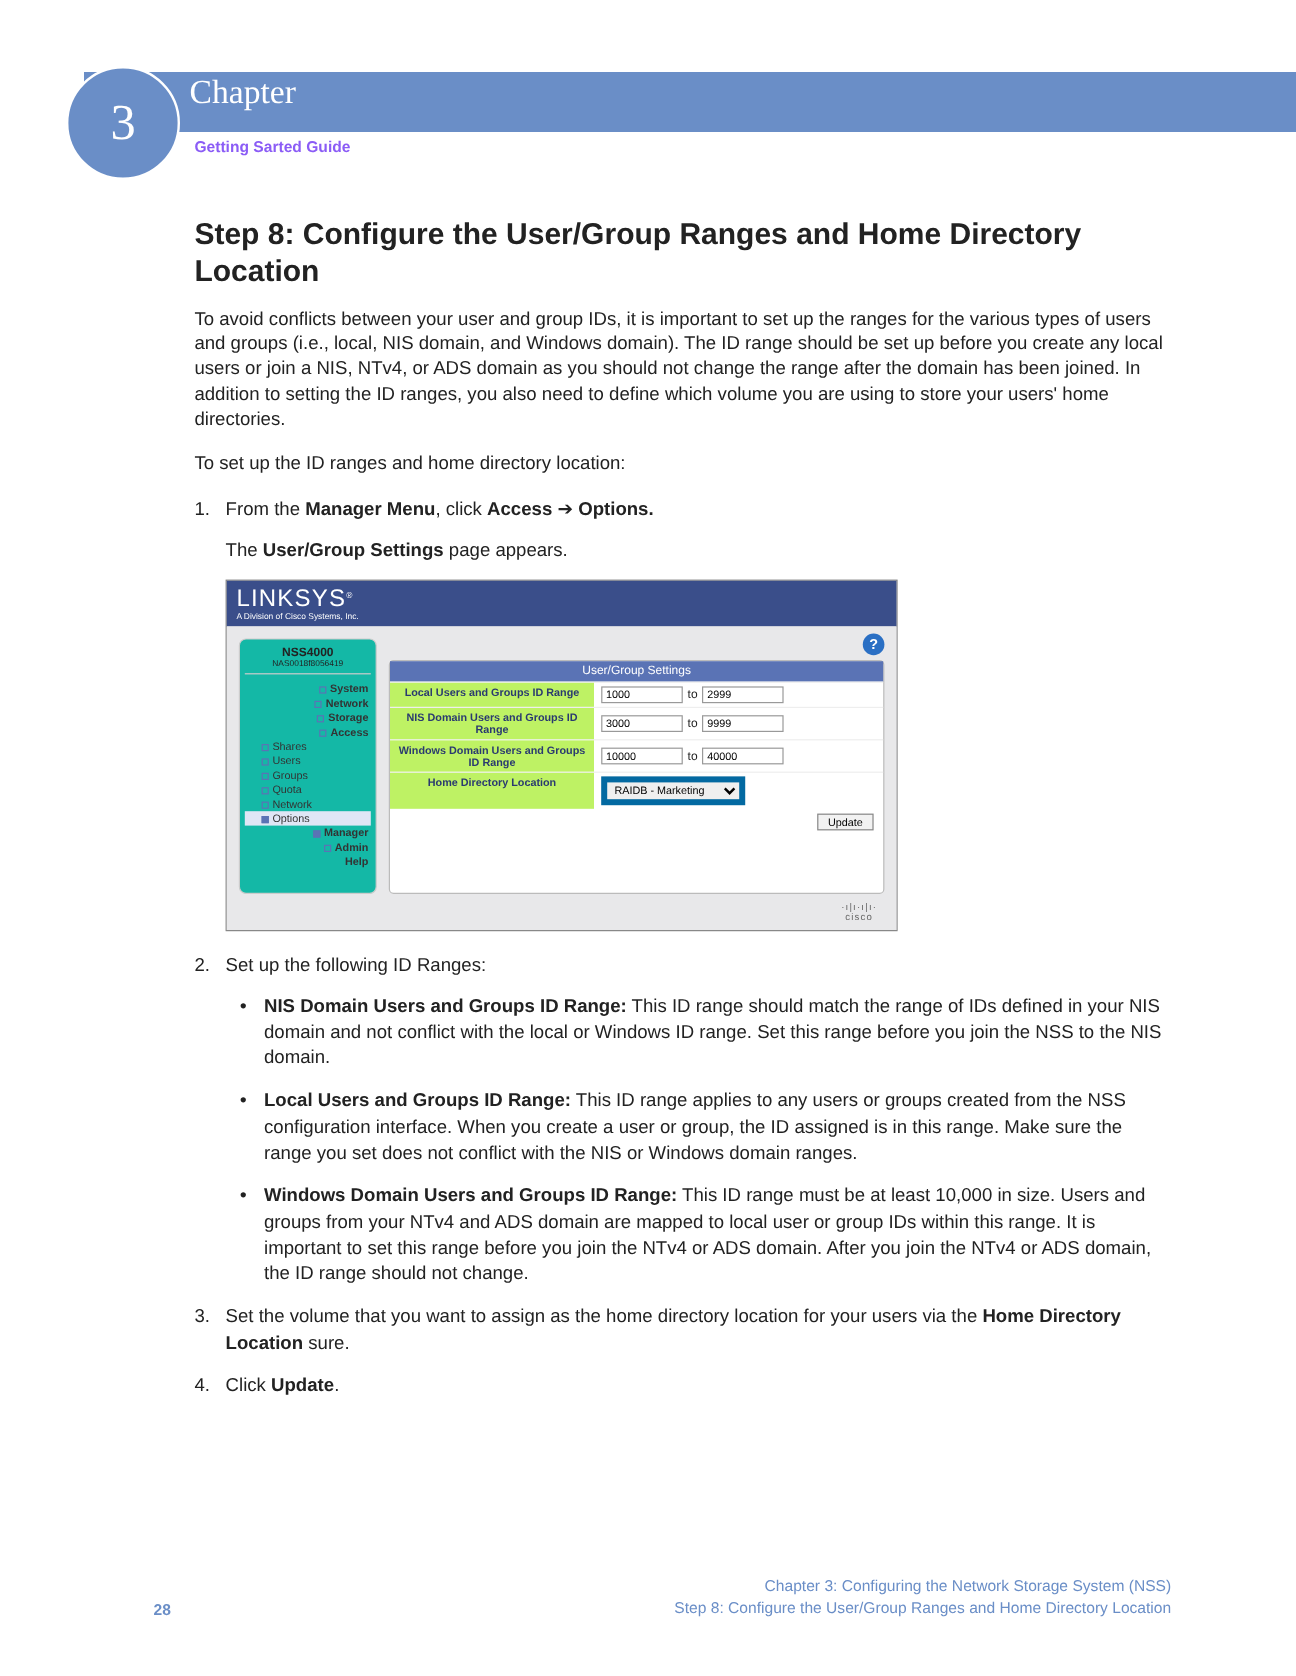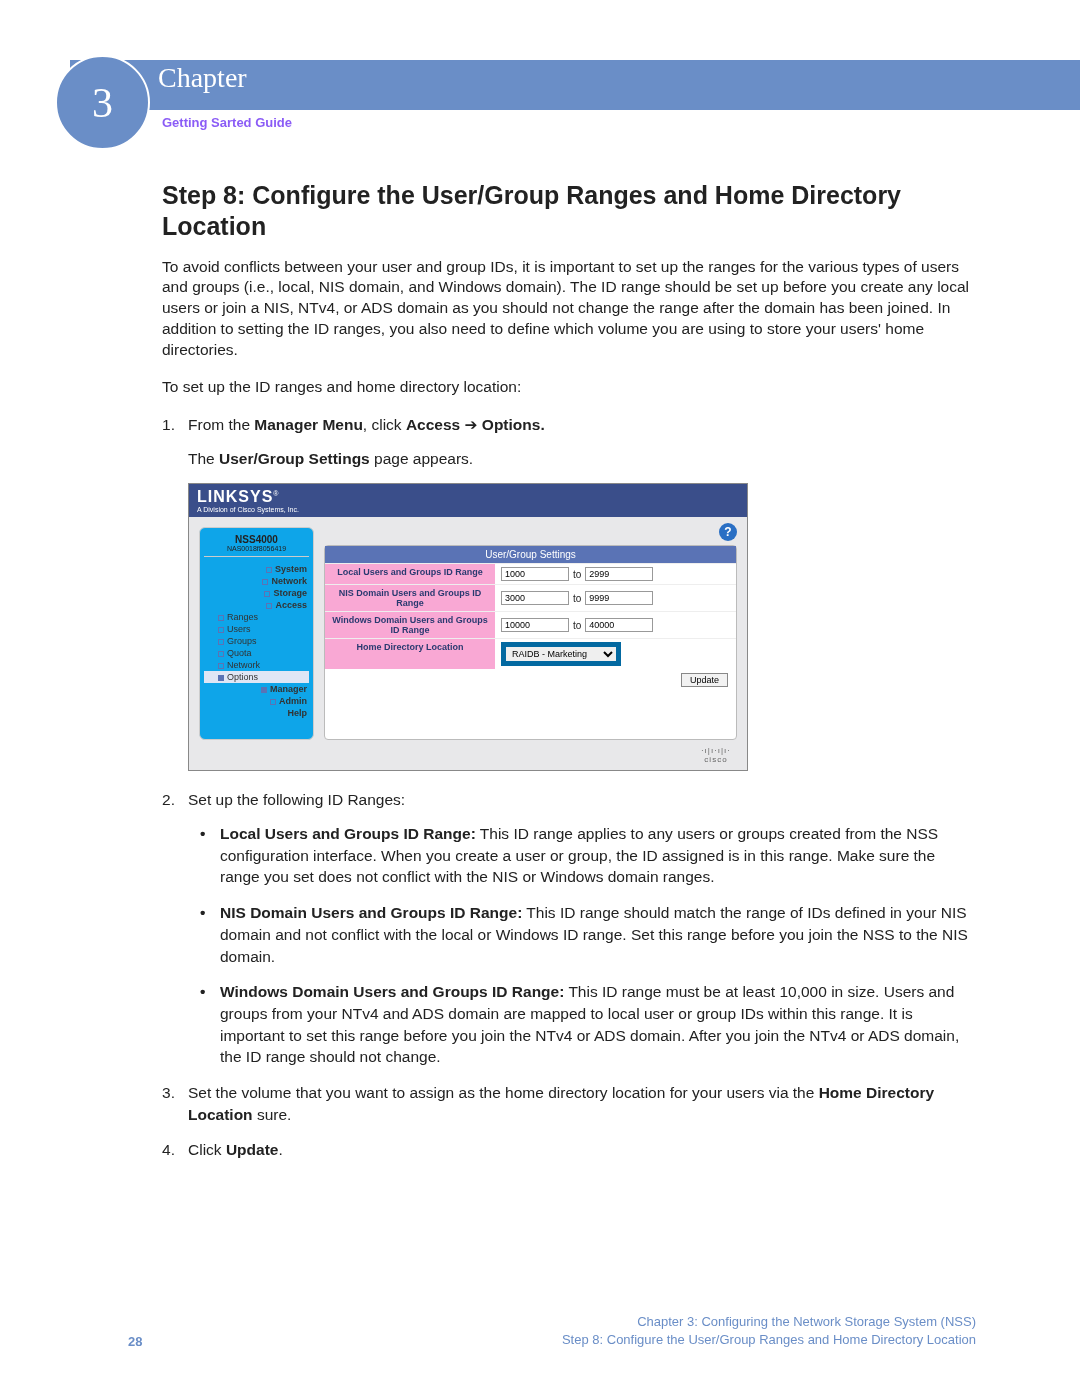--- a/index.html
+++ b/index.html
@@ -114,21 +114,21 @@
     border: 1px solid #888;
     background: #e8e8ea;
     font-family: Arial, sans-serif;
   }
   .embed-top {
     background: #3a4e8a;
     color: #fff;
     padding: 4px 8px;
     position: relative;
   }
-  .embed-brand { font-weight: bold; font-size: 16px; letter-spacing: 1px; }
+  .embed-brand { font-weight: normal; font-size: 20px; letter-spacing: 1px; }
   .embed-sub { font-size: 7px; display: block; }
   .embed-body {
     display: flex;
     padding: 0 0 30px 0;
     background: #e8e8ea;
     position: relative;
   }
   .help-icon {
     position: absolute;
     right: 10px; top: 6px;
@@ -136,21 +136,21 @@
     border-radius: 50%;
     background: #2a6fc4;
     color: #fff;
     font-size: 12px;
     font-weight: bold;
     text-align: center;
     line-height: 18px;
   }
   .sidebar {
     width: 115px;
-    background: #0ea5e9;
+    background: #14b8a6;
     margin: 10px 0 0 10px;
     border: 1px solid #ccc;
     border-radius: 6px;
     font-size: 9px;
     padding: 6px 4px 20px 4px;
   }
   .sb-head { text-align: center; font-weight: bold; font-size: 10px; }
   .sb-mac { text-align: center; font-size: 7px; margin-bottom: 6px; border-bottom: 1px solid #ccc; padding-bottom: 4px; }
   .sb-item { padding: 1px 2px; color: #333; }
   .sb-top { font-weight: bold; text-align: right; }
@@ -172,21 +172,21 @@
     text-align: center;
     padding: 3px;
     font-size: 10px;
   }
   .set-row {
     display: flex;
     border-top: 1px solid #eee;
   }
   .set-label {
     width: 170px;
-    background: #f9a8d4;
+    background: #bef264;
     color: #2a3a70;
     font-weight: bold;
     text-align: center;
     padding: 3px 4px;
     font-size: 9px;
   }
   .set-val {
     flex: 1;
     padding: 3px 6px;
     display: flex;
@@ -265,21 +265,21 @@
     </div>
     <div class="embed-body">
       <div class="help-icon">?</div>
       <div class="sidebar">
         <div class="sb-head">NSS4000</div>
         <div class="sb-mac">NAS0018f8056419</div>
         <div class="sb-item sb-top"><span class="sb-box"></span><span>System</span></div>
         <div class="sb-item sb-top"><span class="sb-box"></span><span>Network</span></div>
         <div class="sb-item sb-top"><span class="sb-box"></span><span>Storage</span></div>
         <div class="sb-item sb-top"><span class="sb-box"></span><span>Access</span></div>
-        <div class="sb-item sb-sub"><span class="sb-box"></span><span>Ranges</span></div>
+        <div class="sb-item sb-sub"><span class="sb-box"></span><span>Shares</span></div>
         <div class="sb-item sb-sub"><span class="sb-box"></span><span>Users</span></div>
         <div class="sb-item sb-sub"><span class="sb-box"></span><span>Groups</span></div>
         <div class="sb-item sb-sub"><span class="sb-box"></span><span>Quota</span></div>
         <div class="sb-item sb-sub"><span class="sb-box"></span><span>Network</span></div>
         <div class="sb-item sb-sub sb-sel"><span class="sb-box filled"></span><span>Options</span></div>
         <div class="sb-item sb-top"><span class="sb-box filled"></span><span>Manager</span></div>
         <div class="sb-item sb-top"><span class="sb-box"></span><span>Admin</span></div>
         <div class="sb-item sb-top" style="padding-left:14px"><span>Help</span></div>
       </div>
       <div class="settings">
@@ -323,22 +323,22 @@
       <div class="cisco">
         ·ı|ı·ı|ı·<br><span>cisco</span>
       </div>
     </div>
   </div>
 
   <ol start="2" style="counter-reset: step 1;">
     <li>
       <span>Set up the following ID Ranges:</span>
       <ul class="bullets">
+        <li><span class="b">NIS Domain Users and Groups ID Range:</span><span> This ID range should match the range of IDs defined in your NIS domain and not conflict with the local or Windows ID range. Set this range before you join the NSS to the NIS domain.</span></li>
         <li><span class="b">Local Users and Groups ID Range:</span><span> This ID range applies to any users or groups created from the NSS configuration interface. When you create a user or group, the ID assigned is in this range. Make sure the range you set does not conflict with the NIS or Windows domain ranges.</span></li>
-        <li><span class="b">NIS Domain Users and Groups ID Range:</span><span> This ID range should match the range of IDs defined in your NIS domain and not conflict with the local or Windows ID range. Set this range before you join the NSS to the NIS domain.</span></li>
         <li><span class="b">Windows Domain Users and Groups ID Range:</span><span> This ID range must be at least 10,000 in size. Users and groups from your NTv4 and ADS domain are mapped to local user or group IDs within this range. It is important to set this range before you join the NTv4 or ADS domain. After you join the NTv4 or ADS domain, the ID range should not change.</span></li>
       </ul>
     </li>
     <li>
       <span>Set the volume that you want to assign as the home directory location for your users via the </span><span class="b">Home Directory Location</span><span> sure.</span>
     </li>
     <li>
       <span>Click </span><span class="b">Update</span><span>.</span>
     </li>
   </ol>

